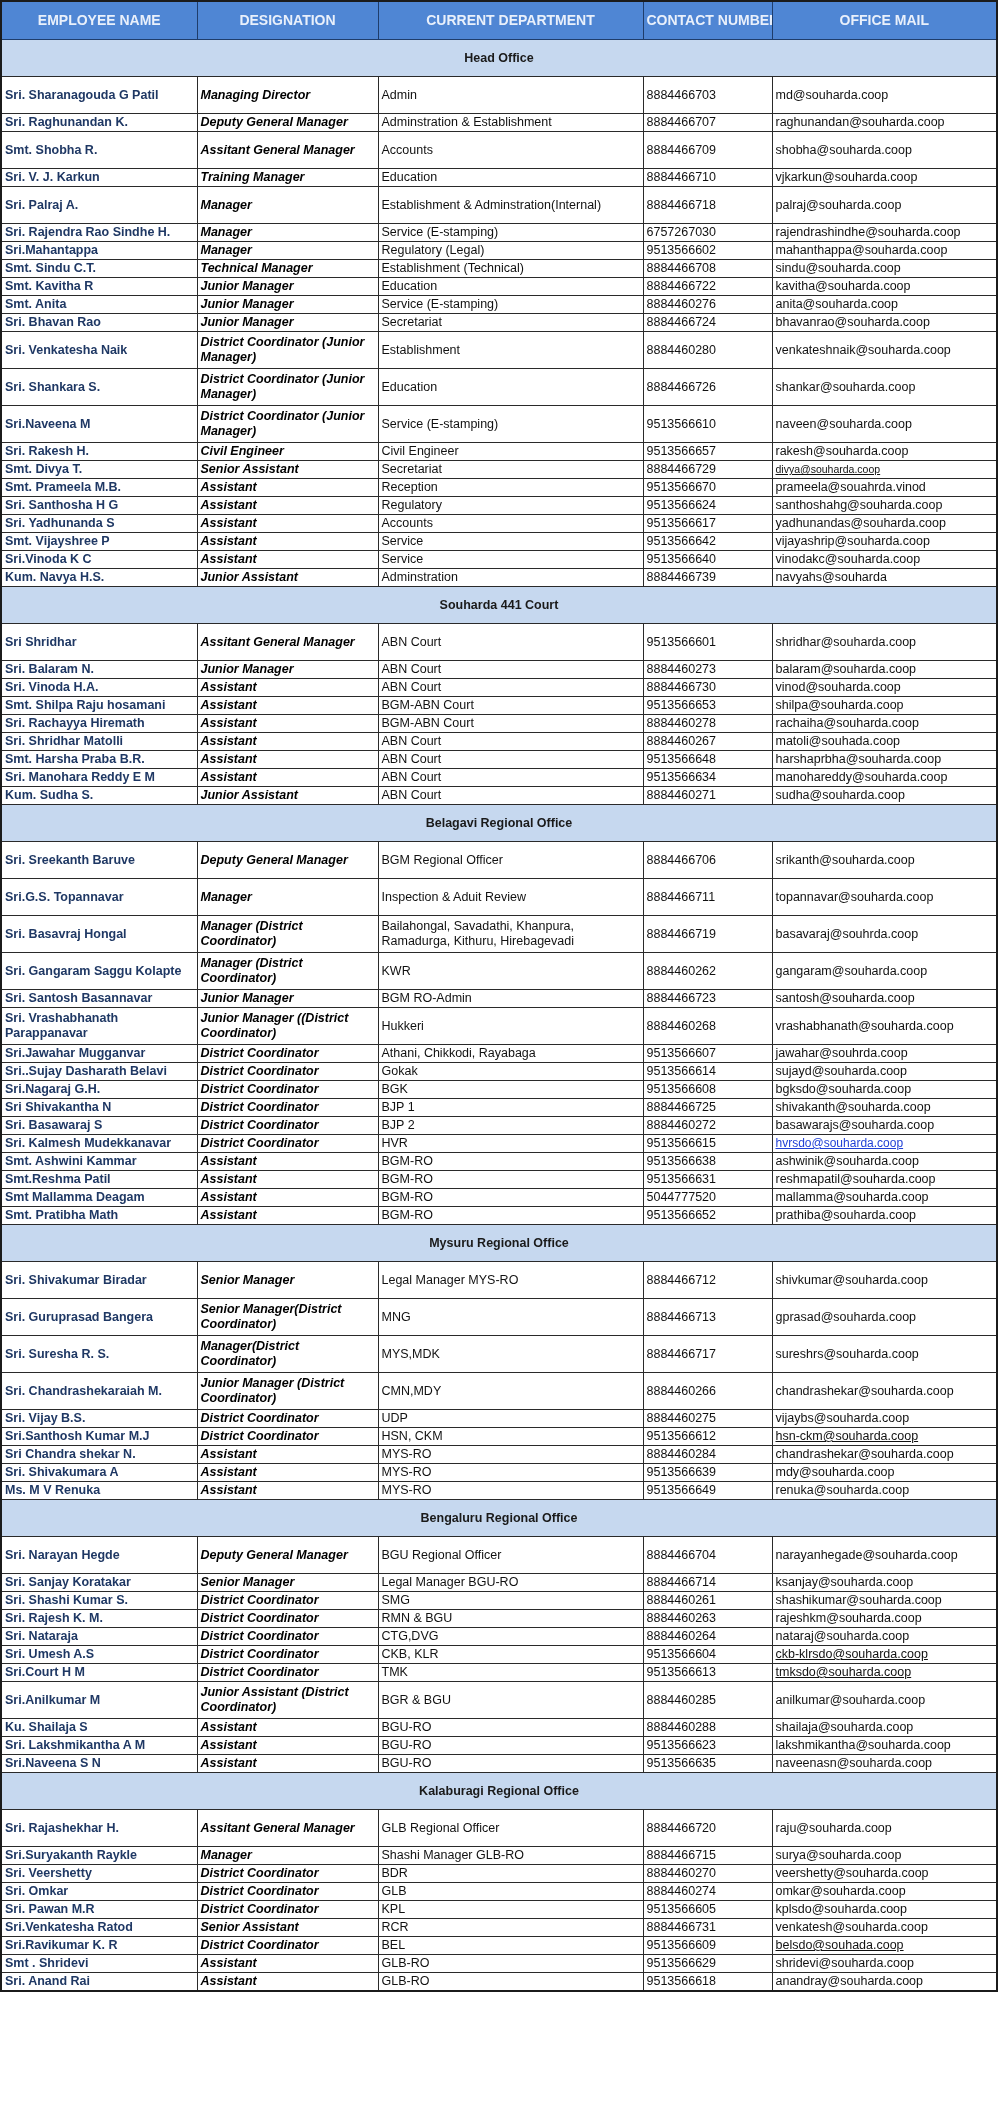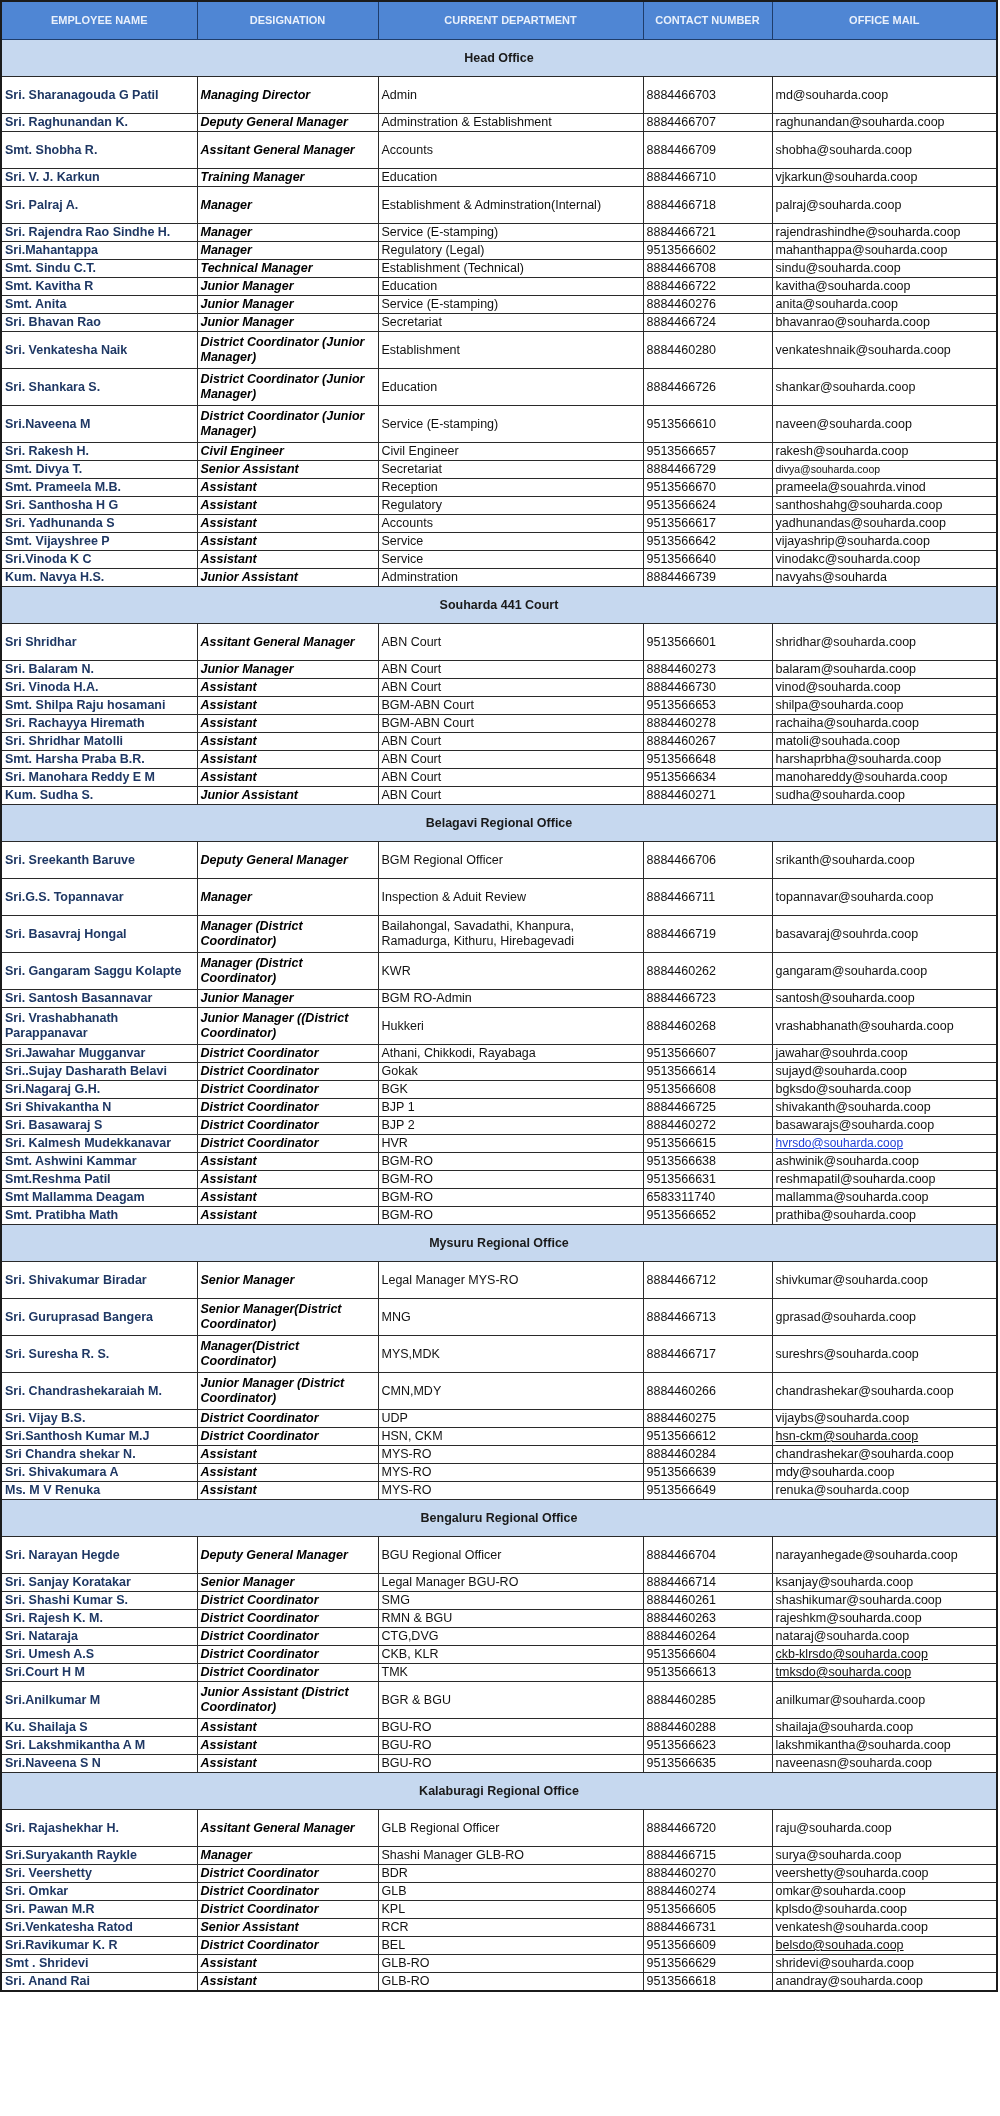--- a/index.html
+++ b/index.html
@@ -7,36 +7,36 @@
   #sheet {
     position: absolute; left: 0; top: 0; width: 996px;
     border-collapse: collapse; table-layout: fixed;
     border: 2px solid #1b1b1b;
   }
   #sheet td, #sheet th {
     border: 1px solid #2a2a2a; padding: 0 3px; font-size: 12.5px; line-height: 15px;
     overflow: hidden; white-space: nowrap; vertical-align: middle;
   }
   #sheet th {
-    background: #4f86d4; color: #e9f0fb; font-weight: bold; font-size: 11px;
+    background: #4f86d4; color: #e9f0fb; font-weight: bold; font-size: 14px;
     height: 37px; text-align: center; border: 1.5px solid #1f3d6b;
   }
   tr.section td {
     background: #c6d8ef; text-align: center; font-weight: bold; color: #1a1a1a;
     font-size: 13px; height: 36px;
   }
   tr.row td { height: 17px; }
   tr.row.tall td { height: 36px; }
   td.name { color: #1f3864; font-weight: bold; }
   td.desig { color: #000; font-weight: bold; font-style: italic; white-space: normal !important; line-height: 17px; }
   td.dept { color: #111; white-space: normal !important; }
   td.phone { color: #111; }
   td.mail { color: #111; }
   td.mail.link span { color: #1f3fd6; text-decoration: underline; font-size: 12px; }
-  td.mail.small span { font-size: 10.5px; }
+  td.mail.small span { font-size: 10.5px; text-decoration: underline; }
   td.mail.underlined span { text-decoration: underline; }
   td.name.wrap { white-space: normal !important; }
 </style>
 </head>
 <body>
 
 <table id="sheet">
   <colgroup>
     <col style="width:196px">
       <col style="width:181px">
@@ -89,21 +89,21 @@
         <td class="name"><span>Sri. Palraj A.</span></td>
         <td class="desig"><span>Manager</span></td>
         <td class="dept"><span>Establishment &amp; Adminstration(Internal)</span></td>
         <td class="phone"><span>8884466718</span></td>
         <td class="mail"><span>palraj@souharda.coop</span></td>
       </tr>
       <tr class="row">
         <td class="name"><span>Sri.  Rajendra Rao Sindhe H.</span></td>
         <td class="desig"><span>Manager</span></td>
         <td class="dept"><span>Service (E-stamping)</span></td>
-        <td class="phone"><span>8884466721</span></td>
+        <td class="phone"><span>6757267030</span></td>
         <td class="mail"><span>rajendrashindhe@souharda.coop</span></td>
       </tr>
       <tr class="row">
         <td class="name"><span>Sri.Mahantappa</span></td>
         <td class="desig"><span>Manager</span></td>
         <td class="dept"><span>Regulatory (Legal)</span></td>
         <td class="phone"><span>9513566602</span></td>
         <td class="mail"><span>mahanthappa@souharda.coop</span></td>
       </tr>
       <tr class="row">
@@ -375,21 +375,21 @@
         <td class="name"><span>Smt.Reshma Patil</span></td>
         <td class="desig"><span>Assistant</span></td>
         <td class="dept"><span>BGM-RO</span></td>
         <td class="phone"><span>9513566631</span></td>
         <td class="mail"><span>reshmapatil@souharda.coop</span></td>
       </tr>
       <tr class="row">
         <td class="name"><span>Smt Mallamma Deagam</span></td>
         <td class="desig"><span>Assistant</span></td>
         <td class="dept"><span>BGM-RO</span></td>
-        <td class="phone"><span>6583311740</span></td>
+        <td class="phone"><span>5044777520</span></td>
         <td class="mail"><span>mallamma@souharda.coop</span></td>
       </tr>
       <tr class="row">
         <td class="name"><span>Smt. Pratibha Math</span></td>
         <td class="desig"><span>Assistant</span></td>
         <td class="dept"><span>BGM-RO</span></td>
         <td class="phone"><span>9513566652</span></td>
         <td class="mail"><span>prathiba@souharda.coop</span></td>
       </tr>
       <tr class="section">

